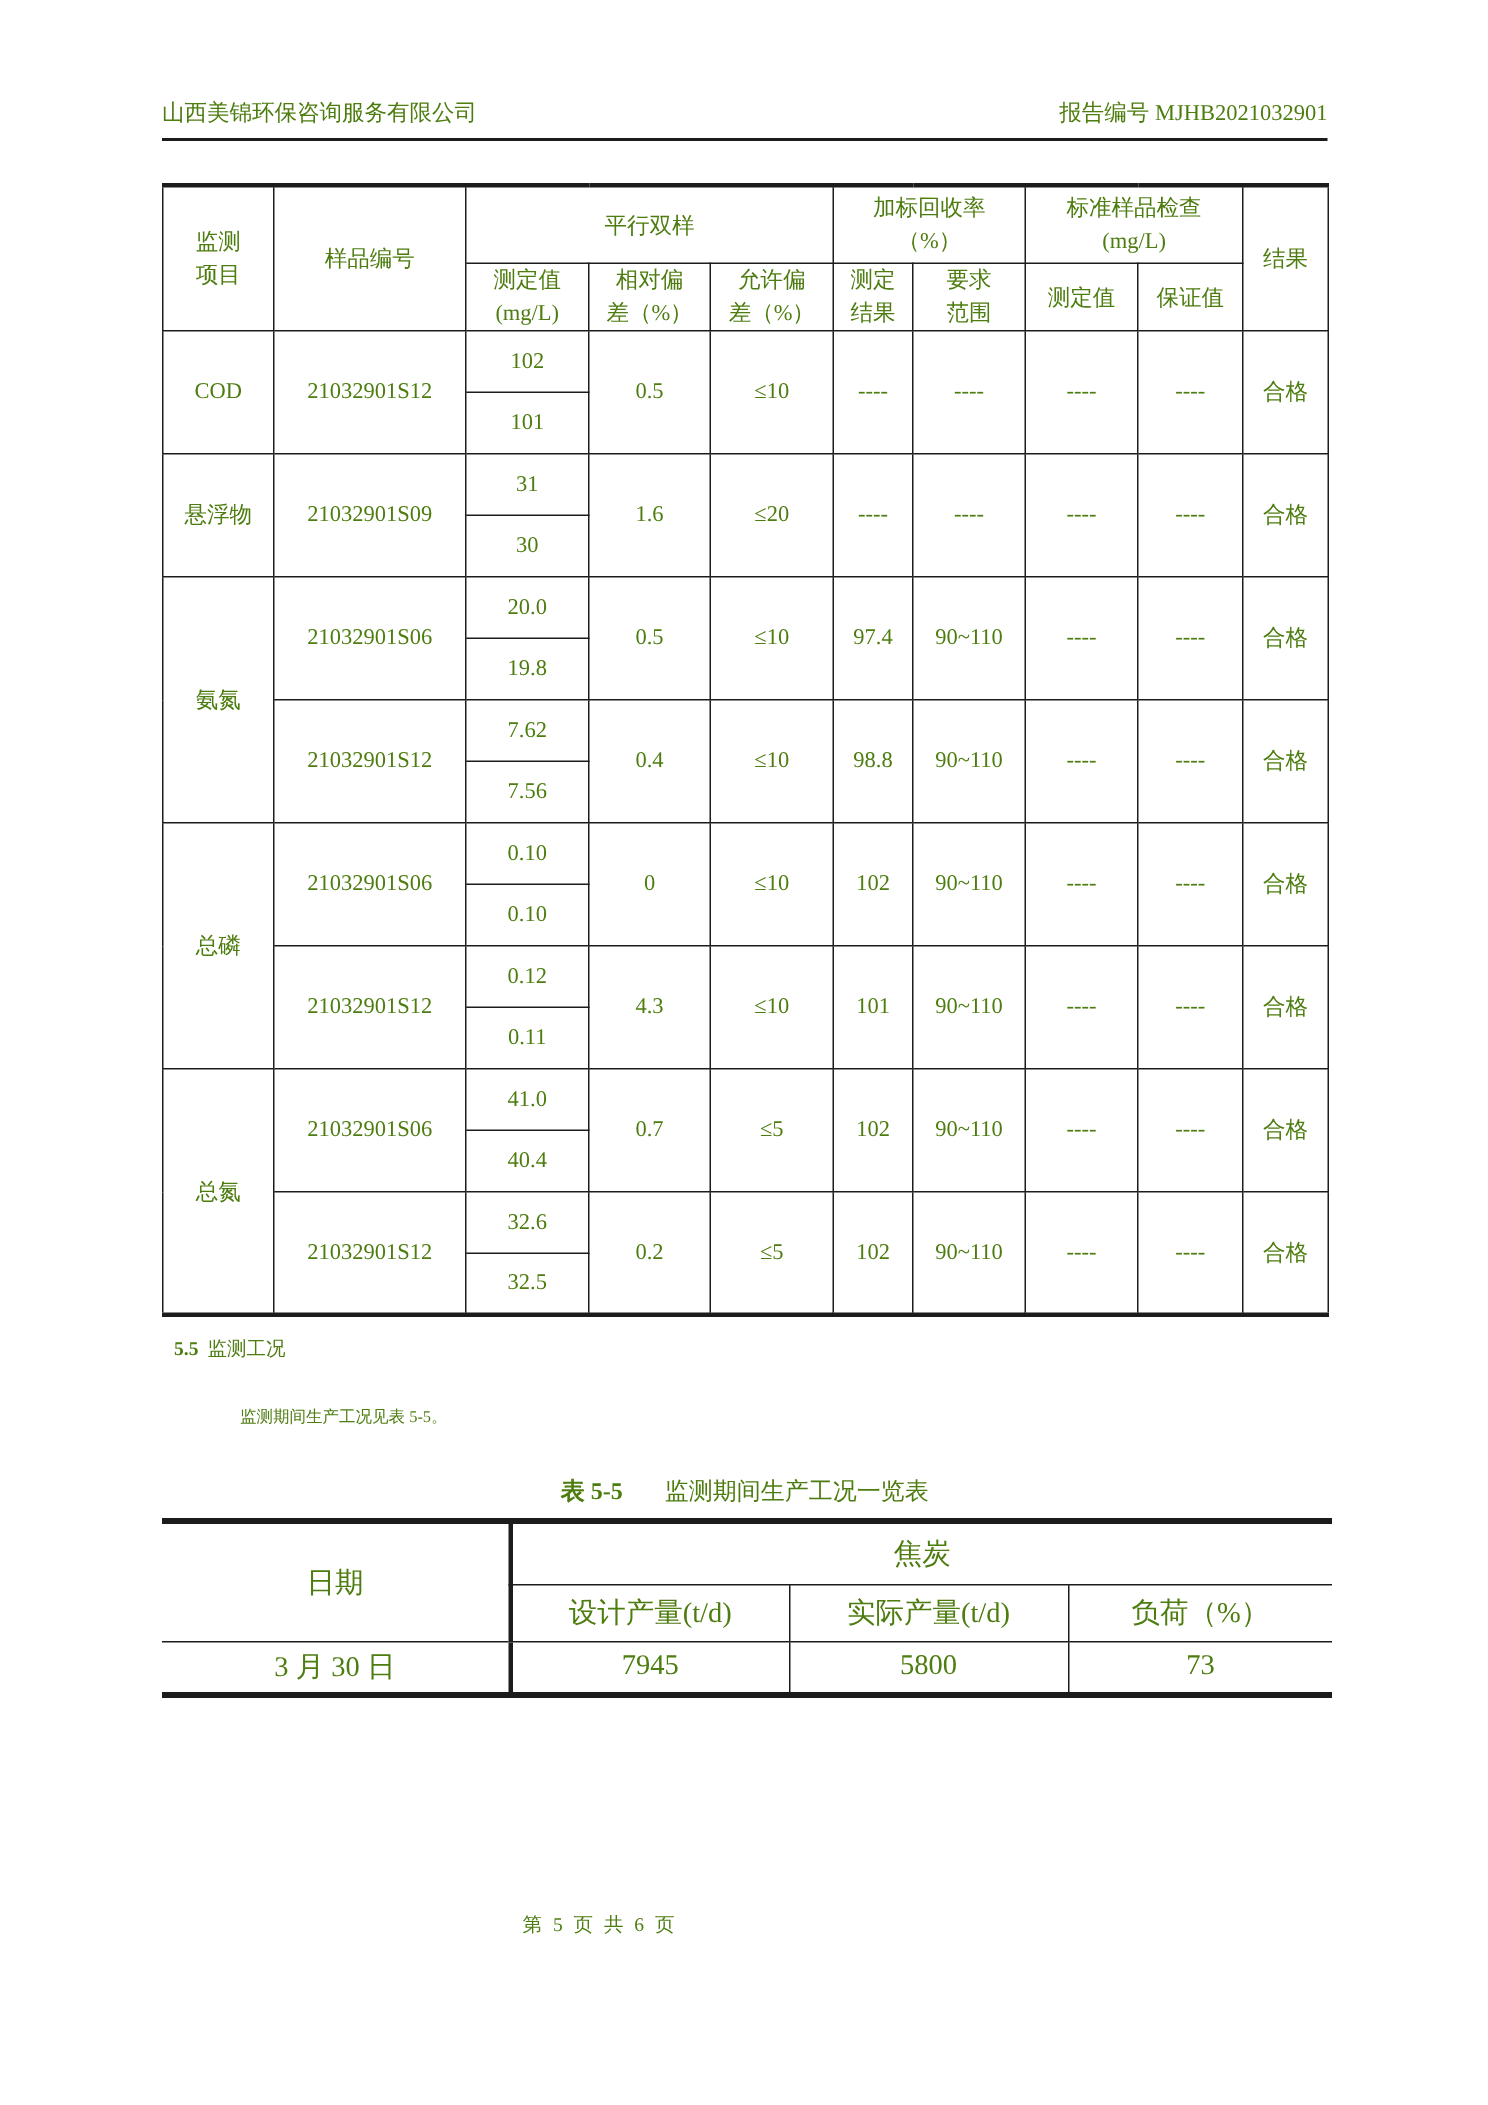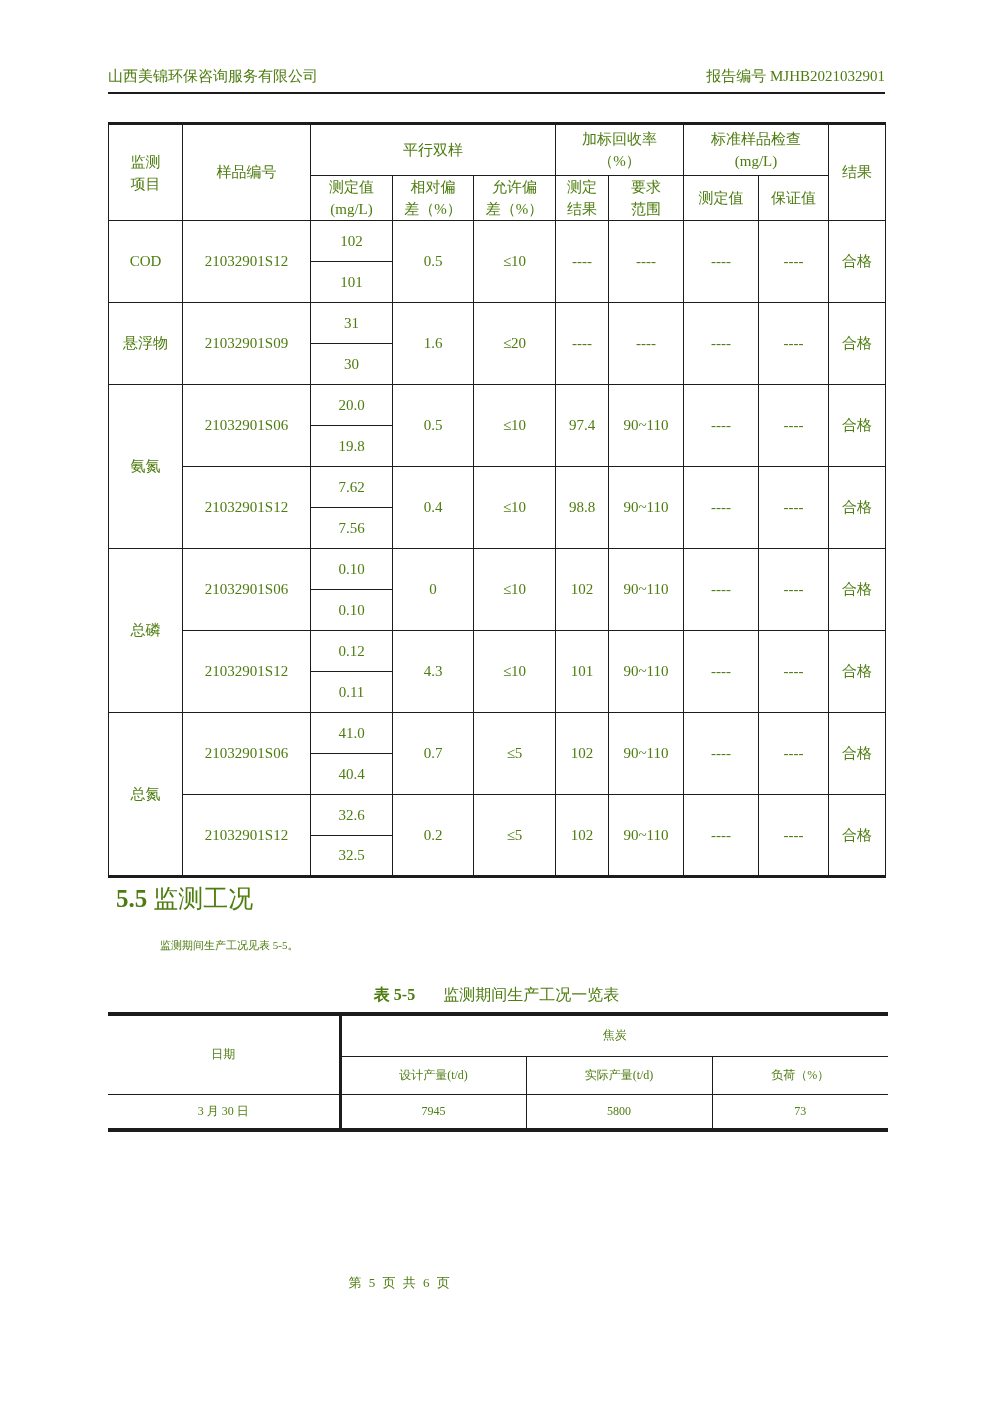--- a/index.html
+++ b/index.html
@@ -35,21 +35,21 @@
     font-size:15px; padding:0; overflow:hidden;
   }
   .qc .ml { white-space:pre-line; line-height:22px; }
   .qc tr.h1 { height:52px; }
   .qc tr.h2 { height:44px; }
   .qc tr.r  { height:41px; }
 
   
   .sec-heading {
     position:absolute; left:116px; top:886px;
-    font-size:25px; line-height:26px;
+    font-size:13px; line-height:26px;
   }
   .sec-heading .num { font-weight:bold; margin-right:6px; }
   .para {
     position:absolute; left:160px; top:933px;
     font-size:11px; line-height:24px;
   }
   .caption {
     position:absolute; left:108px; top:984px; width:777px;
     text-align:center; font-size:16px; line-height:22px;
   }
@@ -57,21 +57,21 @@
 
   
   table.prod {
     position:absolute; left:108px; top:1012px;
     width:780px; table-layout:fixed; border-collapse:collapse;
     border-top:4px solid #1c1c1c; border-bottom:4px solid #1c1c1c;
   }
   .prod th, .prod td {
     border:1px solid #1c1c1c;
     font-weight:normal; text-align:center; vertical-align:middle;
-    font-size:12px; padding:0;
+    font-size:19px; padding:0;
   }
   .prod tr.p1 { height:42px; }
   .prod tr.p2 { height:38px; }
   .prod tr.p3 { height:36px; }
   .prod .no-l { border-left:none;text-align:center; }
   .prod .no-r { border-right:none; }
   .prod .thick-r { border-right:3px solid #1c1c1c; }
 
   
   .footer {

